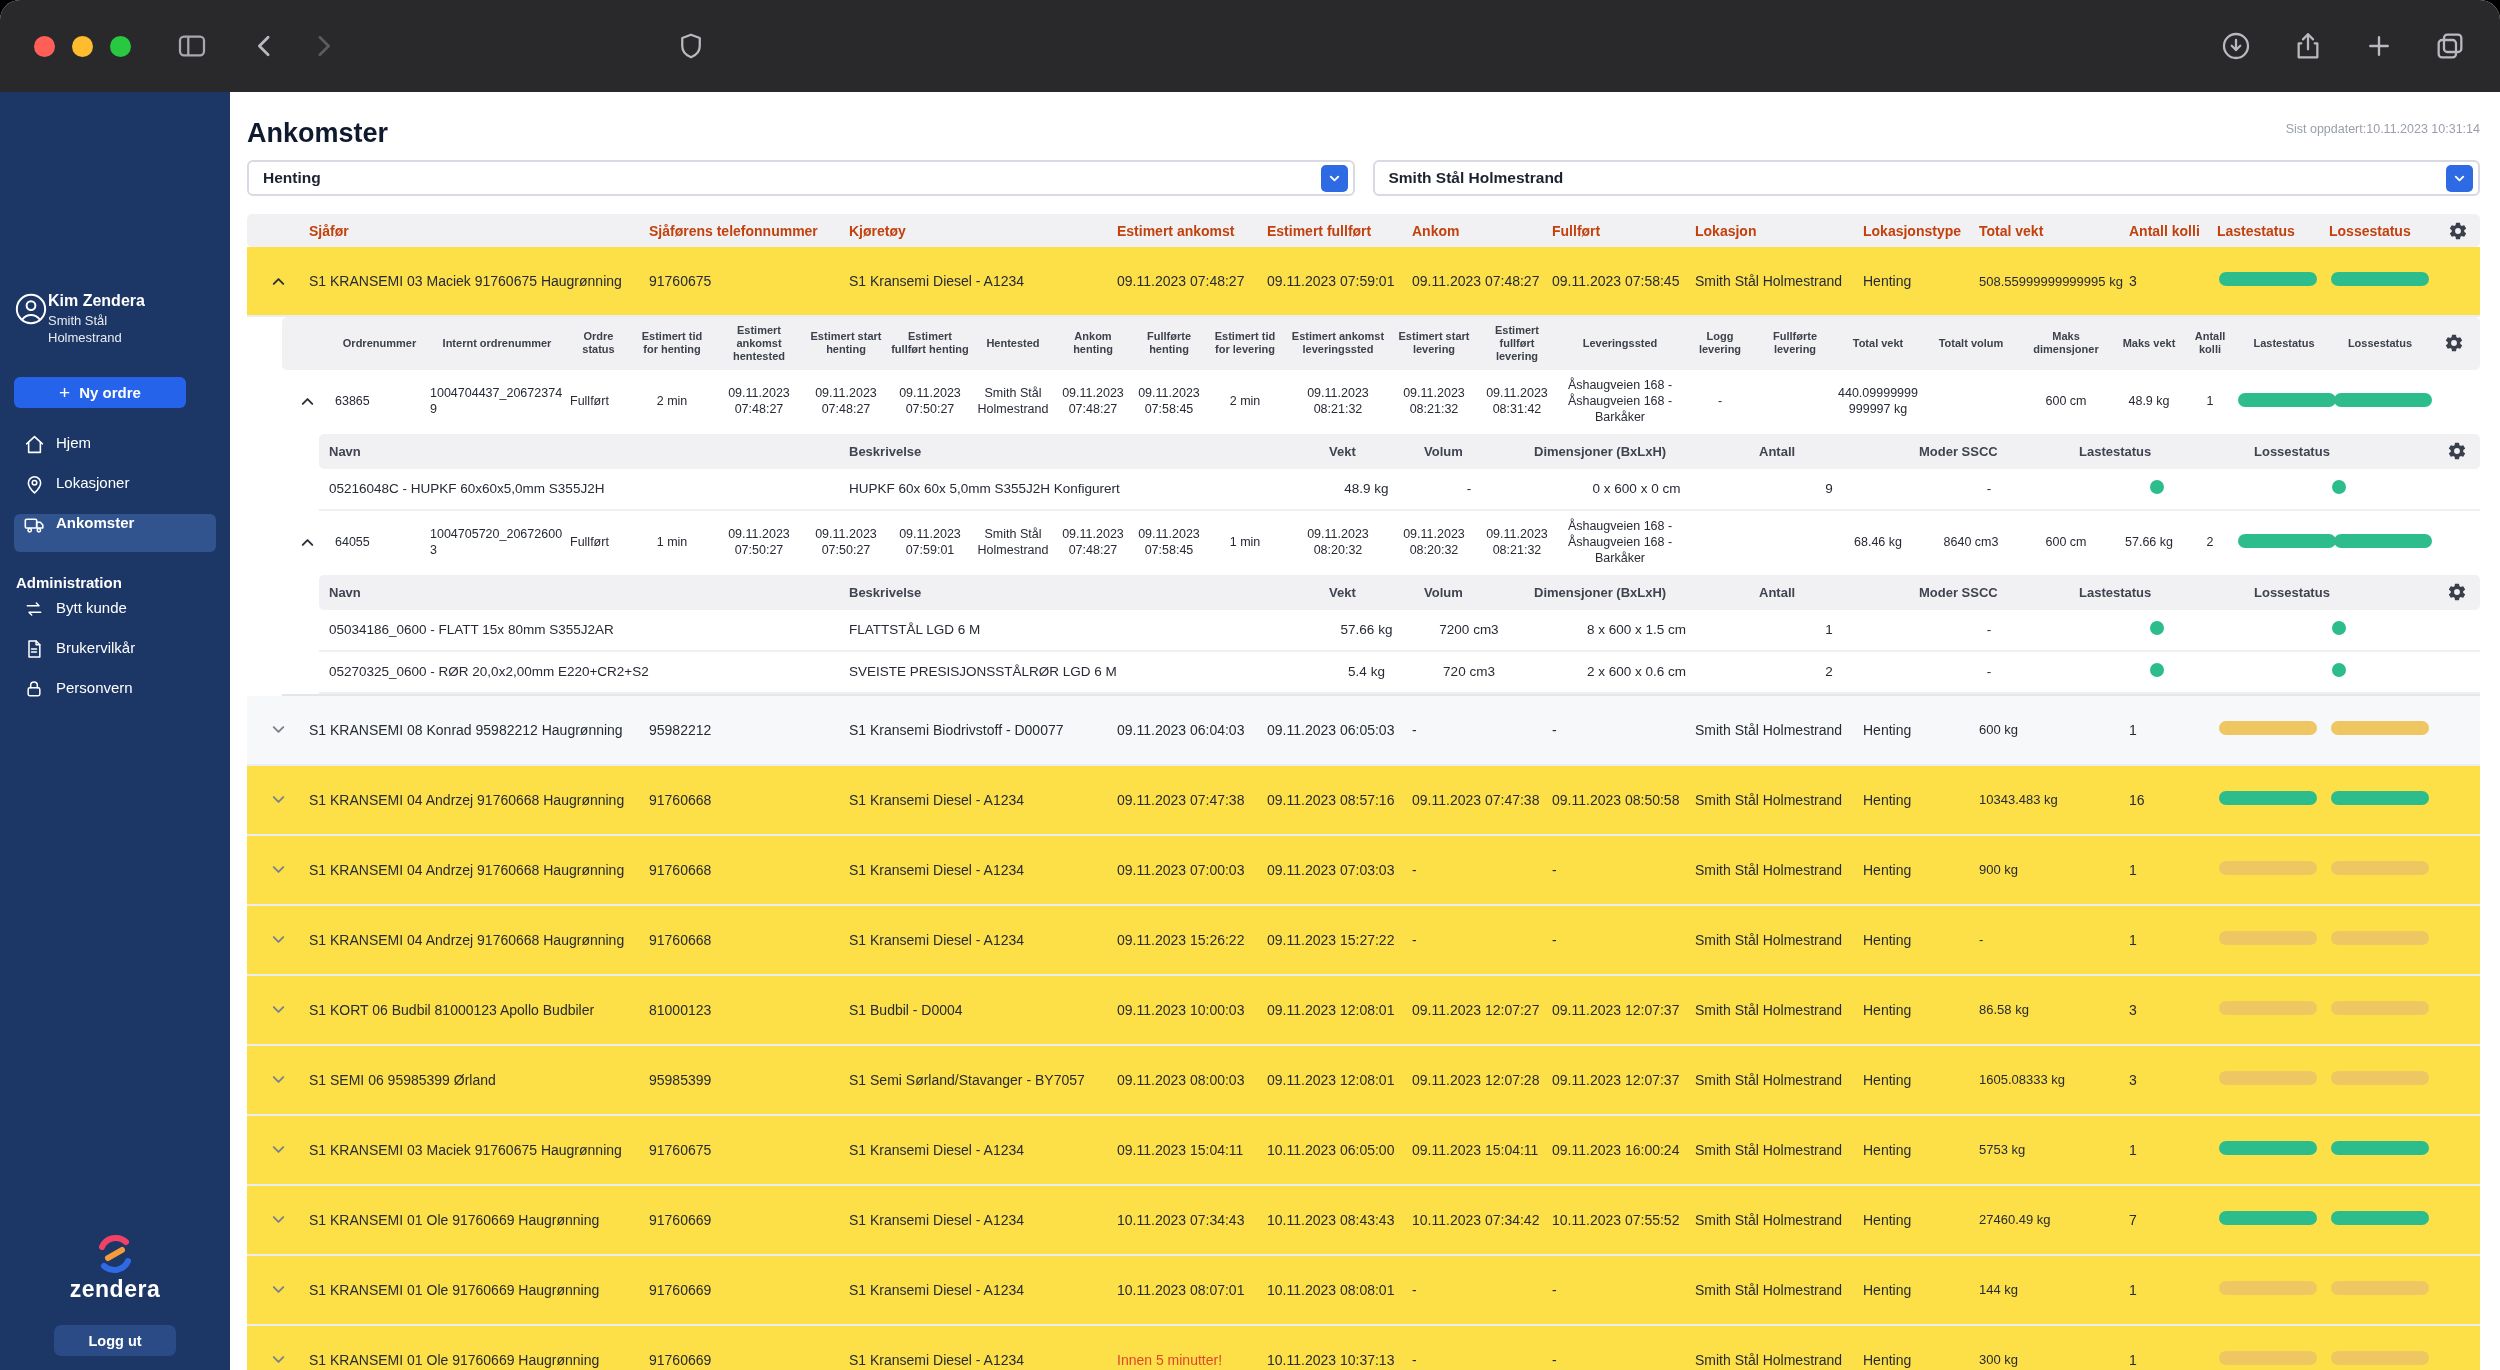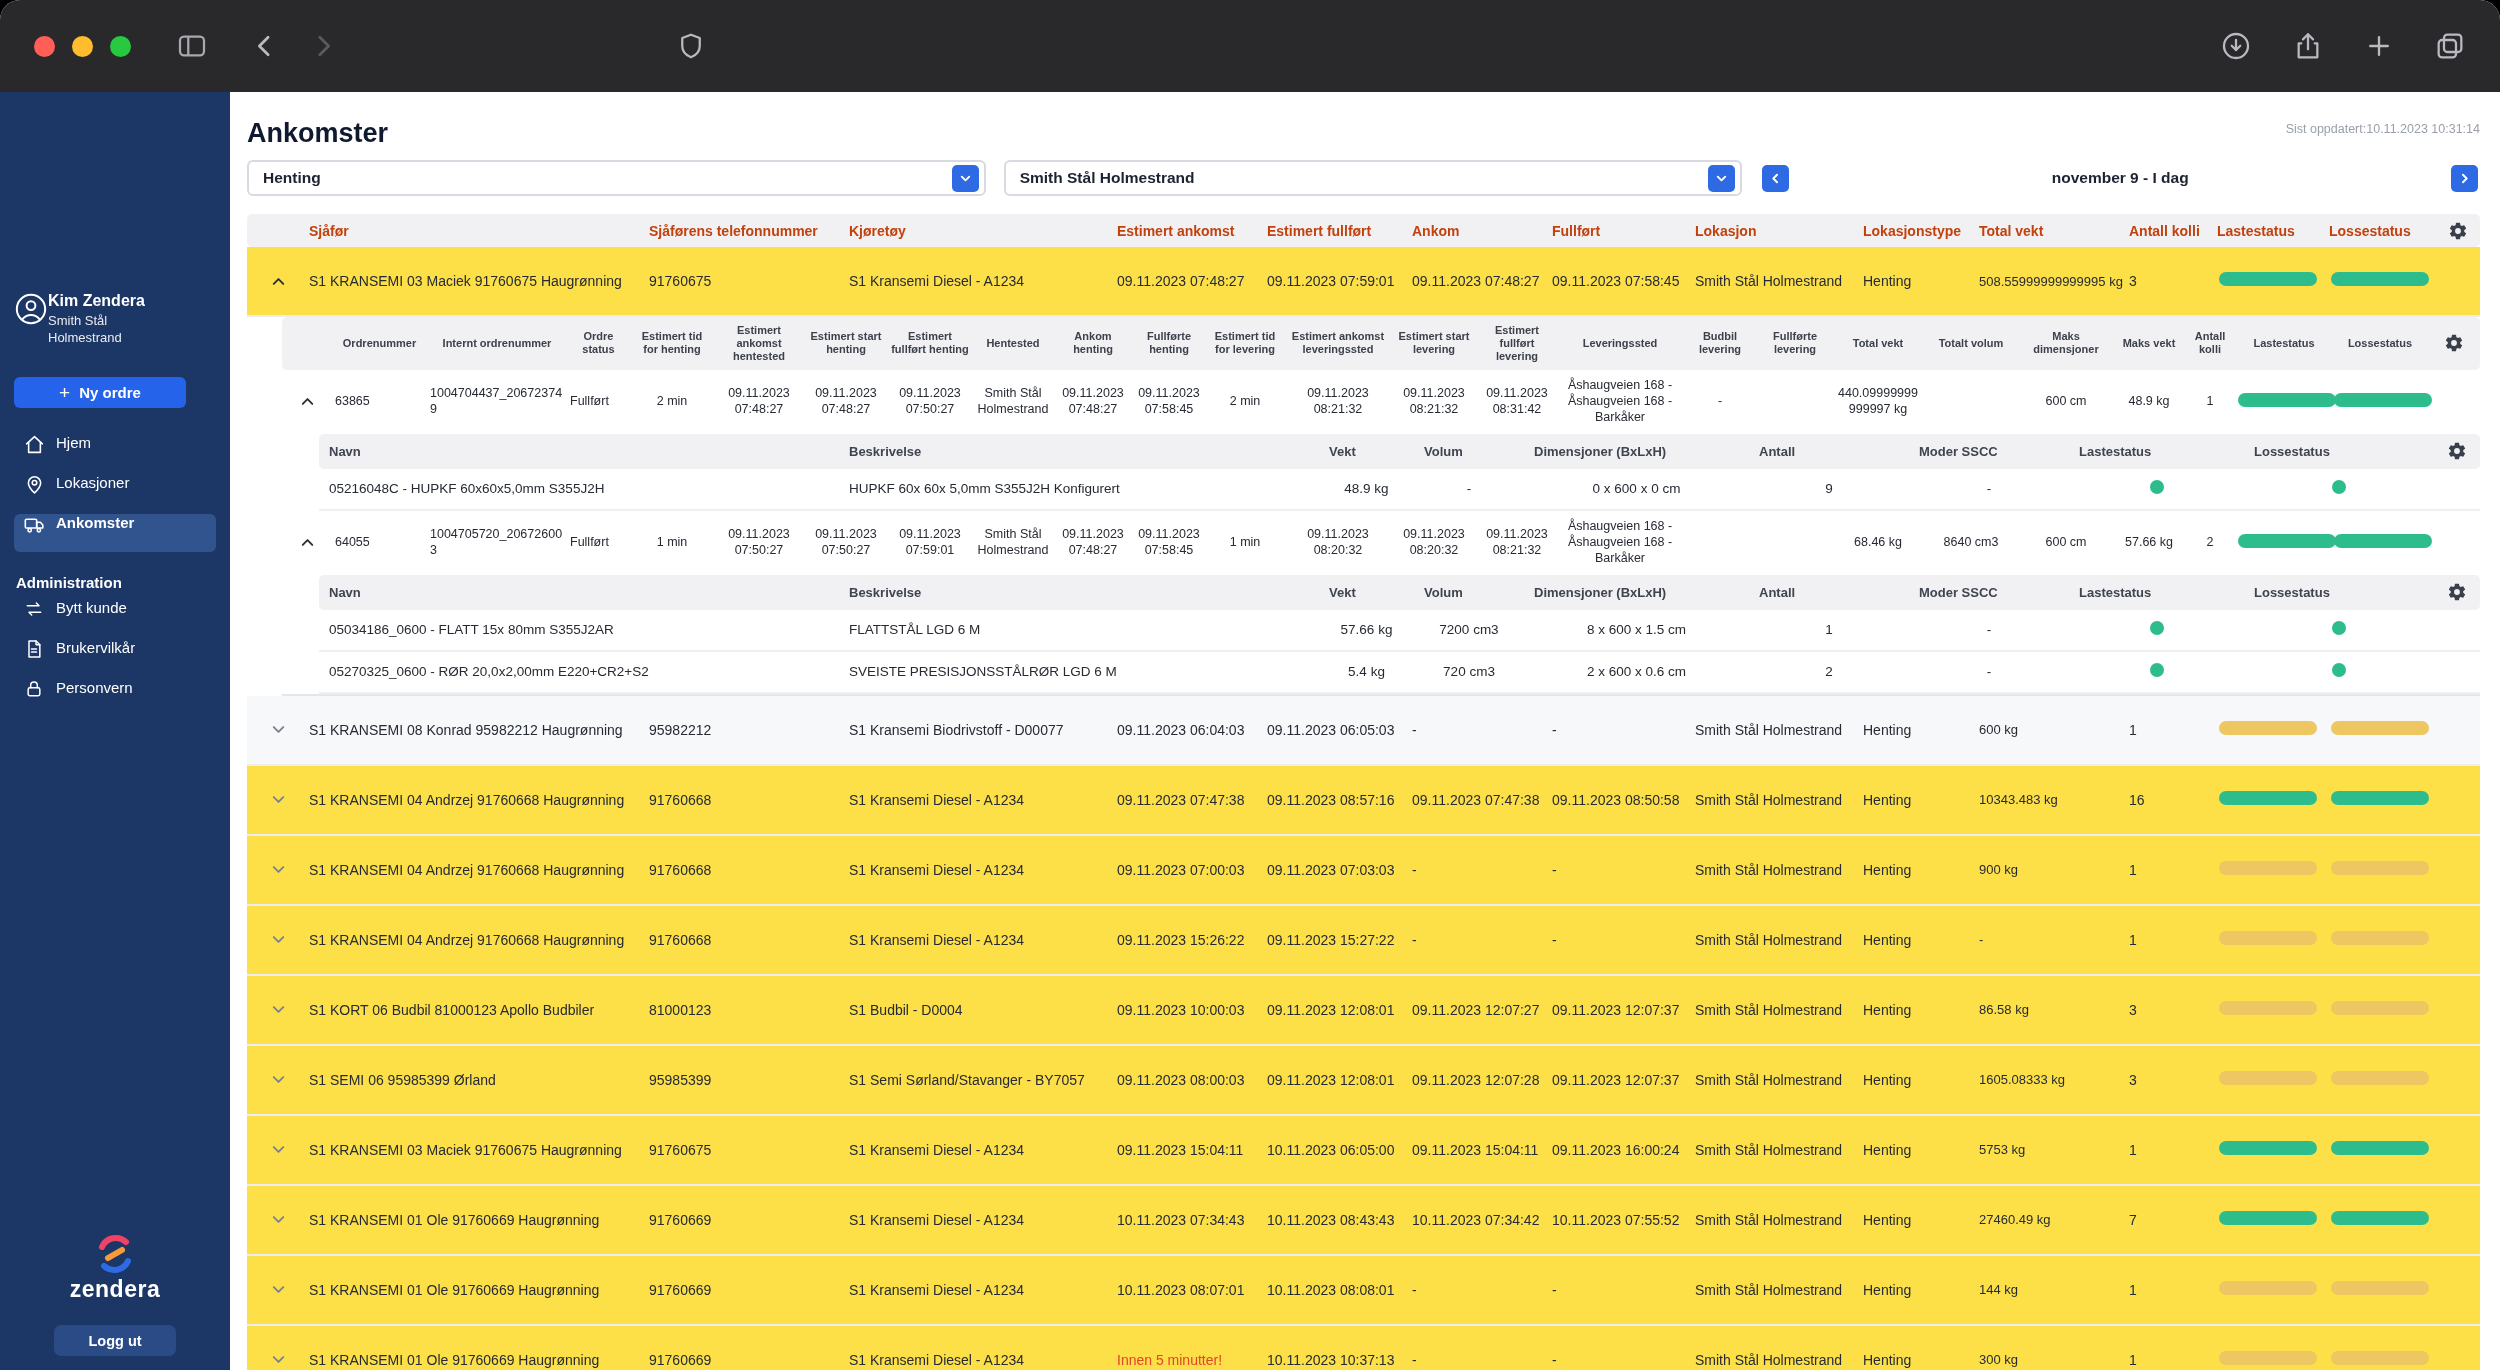--- a/index.html
+++ b/index.html
@@ -273,33 +273,20 @@
         </button>
       </div>
       <div class="f-select">
         <span class="f-label">Smith Stål Holmestrand</span>
         <button class="blue-sq">
           <svg width="15" height="15" viewBox="0 0 24 24" fill="none" stroke="#fff" stroke-width="3" stroke-linecap="round" stroke-linejoin="round">
               <polyline points="6 9 12 15 18 9"></polyline>
             </svg>
         </button>
       </div>
-      <div class="date-nav">
-        <button class="blue-sq">
-          <svg width="15" height="15" viewBox="0 0 24 24" fill="none" stroke="#fff" stroke-width="3" stroke-linecap="round" stroke-linejoin="round">
-              <polyline points="14.5 6 8.5 12 14.5 18"></polyline>
-            </svg>
-        </button>
-        <span class="date-label">november 9 - I dag</span>
-        <button class="blue-sq">
-          <svg width="15" height="15" viewBox="0 0 24 24" fill="none" stroke="#fff" stroke-width="3" stroke-linecap="round" stroke-linejoin="round">
-              <polyline points="9.5 6 15.5 12 9.5 18"></polyline>
-            </svg>
-        </button>
-      </div>
     </div>
 
     <div id="arrivals-table">
         <div class="trow main-grid thead">
           <div class="tc"></div>
           <div class="tc hc">Sjåfør</div>
           <div class="tc hc">Sjåførens telefonnummer</div>
           <div class="tc hc">Kjøretøy</div>
           <div class="tc hc">Estimert ankomst</div>
           <div class="tc hc">Estimert fullført</div>
@@ -353,21 +340,21 @@
             <div class="tc ohc">Estimert start henting</div>
             <div class="tc ohc">Estimert fullført henting</div>
             <div class="tc ohc">Hentested</div>
             <div class="tc ohc">Ankom henting</div>
             <div class="tc ohc">Fullførte henting</div>
             <div class="tc ohc">Estimert tid for levering</div>
             <div class="tc ohc">Estimert ankomst leveringssted</div>
             <div class="tc ohc">Estimert start levering</div>
             <div class="tc ohc">Estimert fullført levering</div>
             <div class="tc ohc">Leveringssted</div>
-            <div class="tc ohc">Budbil levering</div>
+            <div class="tc ohc">Logg levering</div>
             <div class="tc ohc">Fullførte levering</div>
             <div class="tc ohc">Total vekt</div>
             <div class="tc ohc">Totalt volum</div>
             <div class="tc ohc">Maks dimensjoner</div>
             <div class="tc ohc">Maks vekt</div>
             <div class="tc ohc">Antall kolli</div>
             <div class="tc ohc">Lastestatus</div>
             <div class="tc ohc">Lossestatus</div>
             <div class="tc gear-cell">
               <button class="gear-btn">

